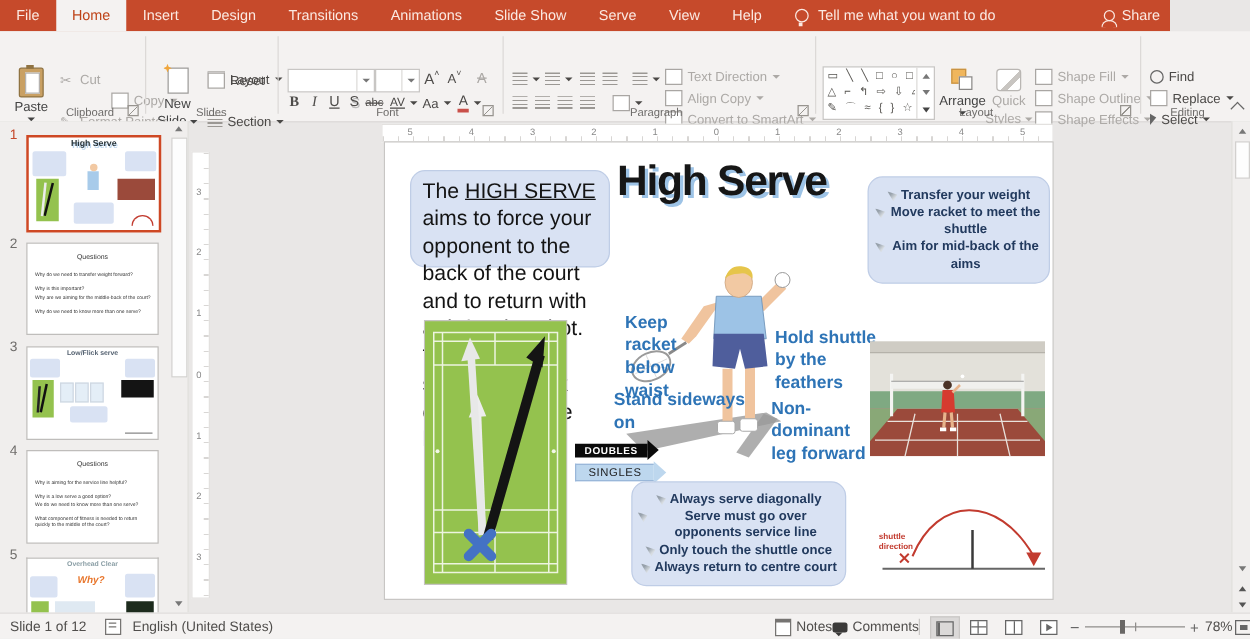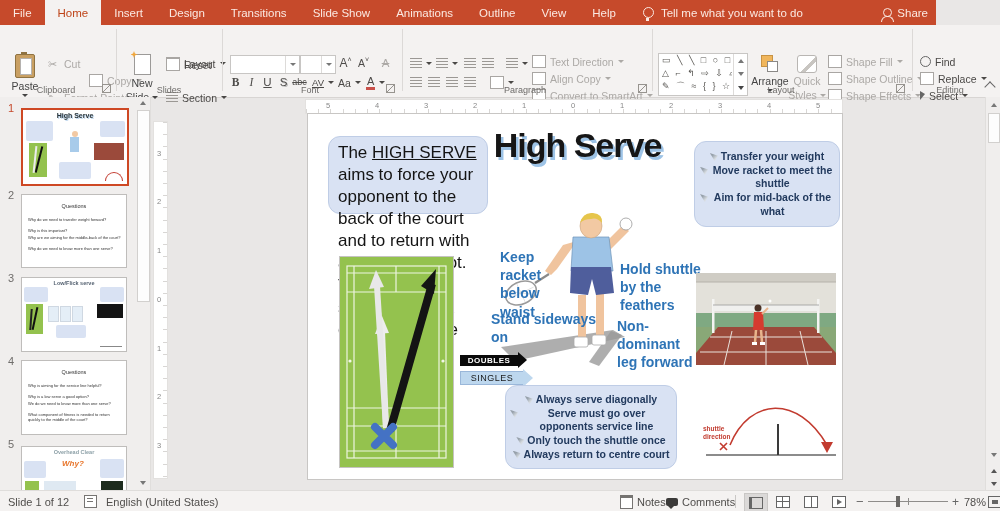--- a/index.html
+++ b/index.html
@@ -109,23 +109,23 @@
 <body>
 
 <div id="app">
 
   <div id="tabbar" class="abs">
     <div class="tab">File</div>
     <div class="tab active">Home</div>
     <div class="tab">Insert</div>
     <div class="tab">Design</div>
     <div class="tab">Transitions</div>
+    <div class="tab">Animations</div>
     <div class="tab">Slide Show</div>
-    <div class="tab">Animations</div>
-    <div class="tab">Outline</div>
+    <div class="tab">Serve</div>
     <div class="tab">View</div>
     <div class="tab">Help</div>
     <div id="tellme">
       <span class="bulb"></span>
       <span>Tell me what you want to do</span>
     </div>
     <div id="share">
       <span class="person"></span>
       <span>Share</span>
     </div>
@@ -144,21 +144,21 @@
     </div>
     <div class="smallbtn dis" style="left:48px;top:48px;padding-left:41px;">
       <span class="mi mi-box"></span>
         <span>Copy</span>
         <span class="caret"></span>
     </div>
     <div class="smallbtn dis" style="left:48px;top:65px;">
       <span class="mi mi-fp"></span>
         <span>Format Painter</span>
     </div>
-    <div class="glabel" style="left:0;width:112px;text-align:center;">Clipboard</div>
+    <div class="glabel" style="left:16px;width:112px;text-align:center;">Clipboard</div>
     <div class="launch" style="left:102px;"></div>
     <div class="gdiv" style="left:116px;"></div>
 
     <div class="bigbtn" style="left:124px;top:29px;width:36px;">
       <span class="ic-page"></span>
       <span>New</span>
       <span style="display:flex;align-items:center;gap:3px;">
           <span>Slide</span>
           <span class="caret"></span>
         </span>
@@ -442,21 +442,21 @@
       <div class="tipline">
           <span class="shutb"></span>
           <span>Transfer your weight</span>
         </div>
       <div class="tipline">
           <span class="shutb"></span>
           <span>Move racket to meet the shuttle</span>
         </div>
       <div class="tipline">
           <span class="shutb"></span>
-          <span>Aim for mid-back of the what</span>
+          <span>Aim for mid-back of the aims</span>
         </div>
     </div>
 
     <svg class="abs" style="left:31px;top:142px;" width="115" height="212" viewBox="0 0 115 212">
       <rect x="0.5" y="0.5" width="114" height="211" fill="#94C24E" stroke="#C5C3C1"></rect>
       <g stroke="#F2F7E8" stroke-width="1.2" fill="none" opacity="0.95">
         <rect x="8" y="10" width="99" height="192"></rect>
         <line x1="15" y1="10" x2="15" y2="202"></line>
           <line x1="100" y1="10" x2="100" y2="202"></line>
         <line x1="8" y1="17" x2="107" y2="17"></line>

